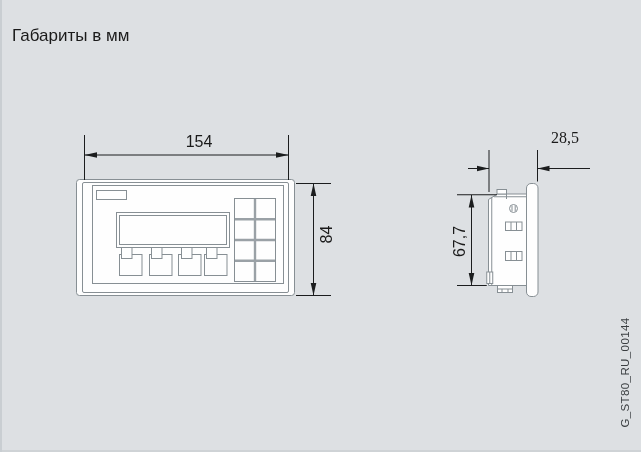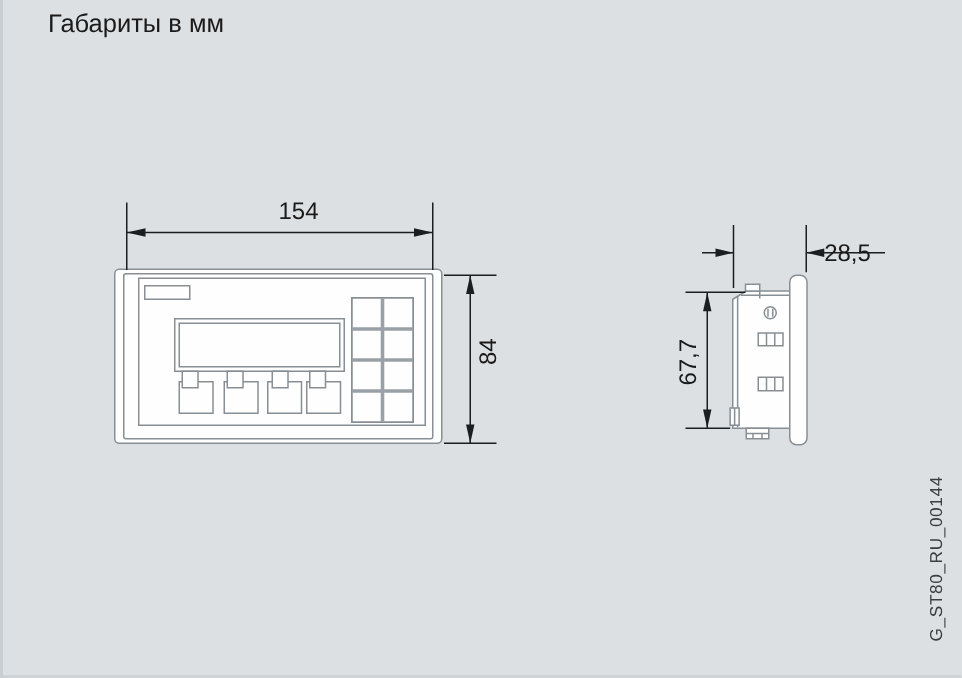--- a/index.html
+++ b/index.html
@@ -7,25 +7,25 @@
     width:641px;height:452px;position:relative;overflow:hidden;
     background:#dde0e3;
     font-family:"Liberation Sans",sans-serif;
     box-shadow:inset 2px 0 0 #c9ced2, inset 0 -2px 0 #cfd3d6;
   }
   .label{
     position:absolute;color:#1a1a1a;
     font-family:"Liberation Sans",sans-serif;
     white-space:nowrap;
   }
-  .title{left:12px;top:6px;font-size:17px;margin-left:20px;}
+  .title{left:12px;top:26px;font-size:17px;}
   .dim{font-size:16px;display:flex;align-items:center;justify-content:center;}
   .dim-154{left:168px;top:132px;width:62px;height:20px;}
   .dim-84{left:306px;top:224px;width:40px;height:21px;transform:rotate(-90deg);}
-  .dim-285{left:534px;top:160px;width:62px;height:20px;}
+  .dim-285{left:534px;top:128px;width:62px;height:20px;font-family:Liberation Serif, serif;}
   .dim-677{left:439px;top:231px;width:41px;height:21px;transform:rotate(-90deg);}
   .watermark{
     left:549px;top:364px;width:151px;height:17px;
     transform:rotate(-90deg);
     font-size:11.5px;color:#3a3e41;letter-spacing:0.4px;
     display:flex;align-items:center;justify-content:center;
   }
   svg{position:absolute;left:0;top:0;}
 </style>
 </head>

